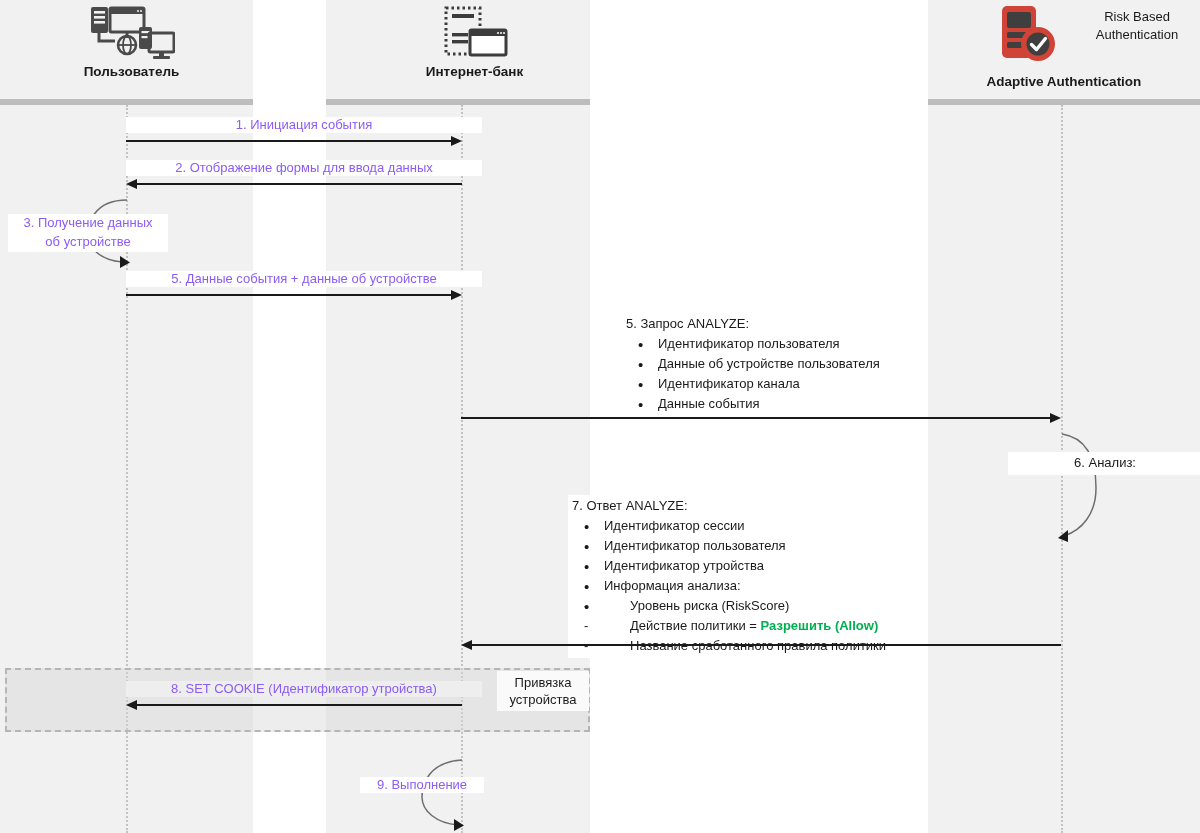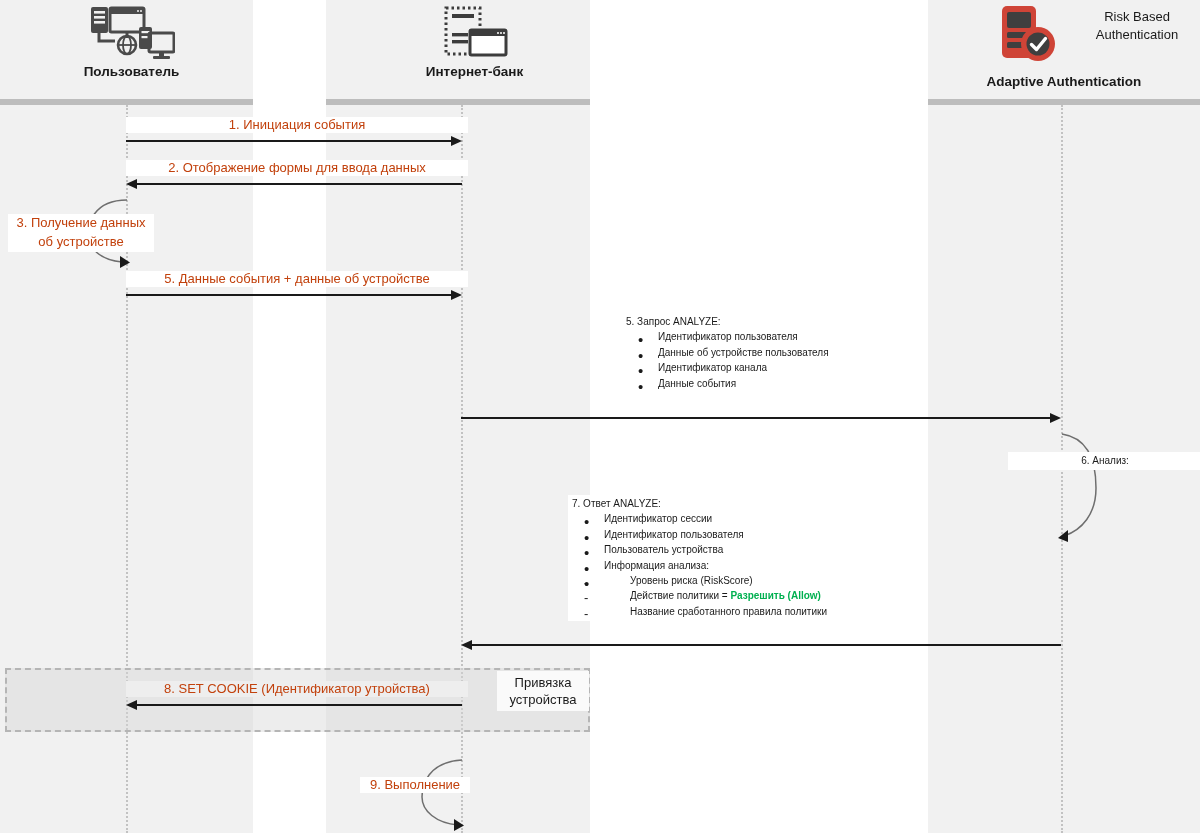--- a/index.html
+++ b/index.html
@@ -83,33 +83,33 @@
     border-top: 5px solid transparent;
     border-bottom: 5px solid transparent;
   }
   .arrow-head.right { border-left: 11px solid #1a1a1a; }
   .arrow-head.left  { border-right: 11px solid #1a1a1a; }
 
   
   .msg-label {
     position: absolute;
     font-size: 13px;
-    color: #c2410c;
+    color: #8b5cf6;
     background: #ffffff;
     white-space: nowrap;
     line-height: 1.25;
-    padding: 0 3px;
+    padding: 0 10px;
   }
   .msg-label.center { text-align: center; }
 
   
   .block {
     position: absolute;
     background: #ffffff;
-    font-size: 10px;
+    font-size: 13px;
     color: #1a1a1a;
     line-height: 1.54;
     padding: 1px 4px 2px 4px;
   }
   .block .title { white-space: nowrap; }
   .block ul {
     list-style: none;
     margin: 0;
     padding: 0;
   }
@@ -300,21 +300,21 @@
   </div>
   <div class="block centered-title" style="left:1008px; top:452px; width:186px;">
     <div class="title">6. Анализ:</div>
   </div>
 
   <div class="block" style="left:568px; top:495px;">
     <div class="title">7. Ответ ANALYZE:</div>
     <ul>
       <li>Идентификатор сессии</li>
       <li>Идентификатор пользователя</li>
-      <li>Пользователь устройства</li>
+      <li>Идентификатор утройства</li>
       <li>Информация анализа:</li>
       <li style="list-style:none; padding-left:0;">
         <ul>
           <li style="padding-left:58px;">Уровень риска (RiskScore)</li>
           <li style="padding-left:58px;"><span>Действие политики = </span><span class="allow">Разрешить (Allow)</span></li>
           <li style="padding-left:58px;">Название сработанного правила политики</li>
         </ul>
       </li>
     </ul>
   </div>

